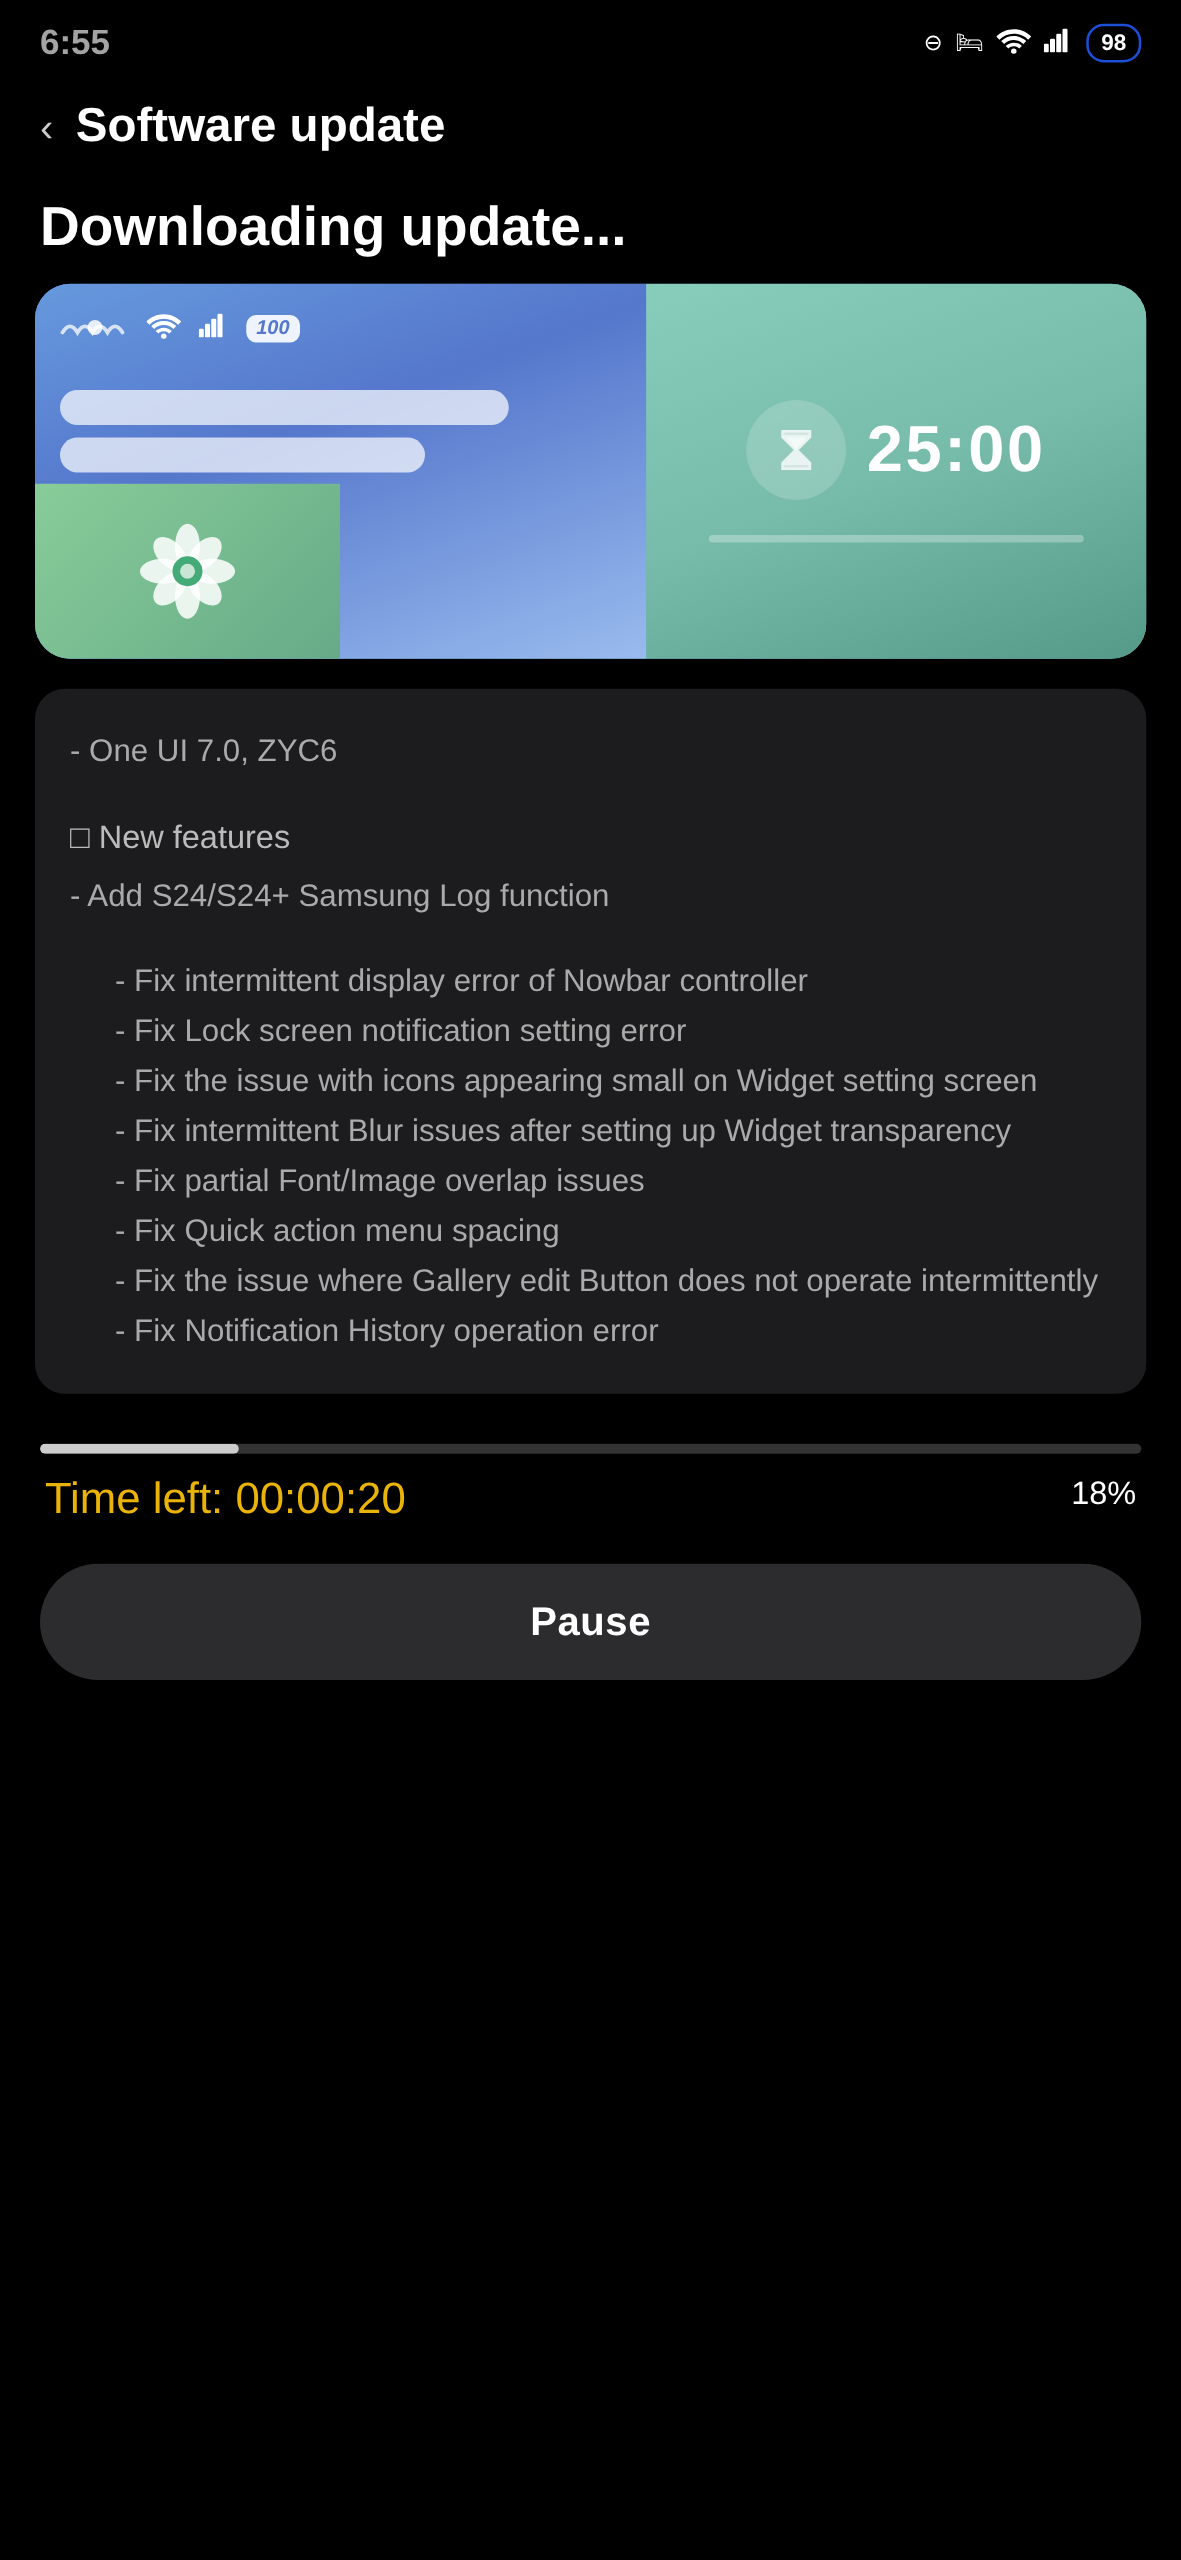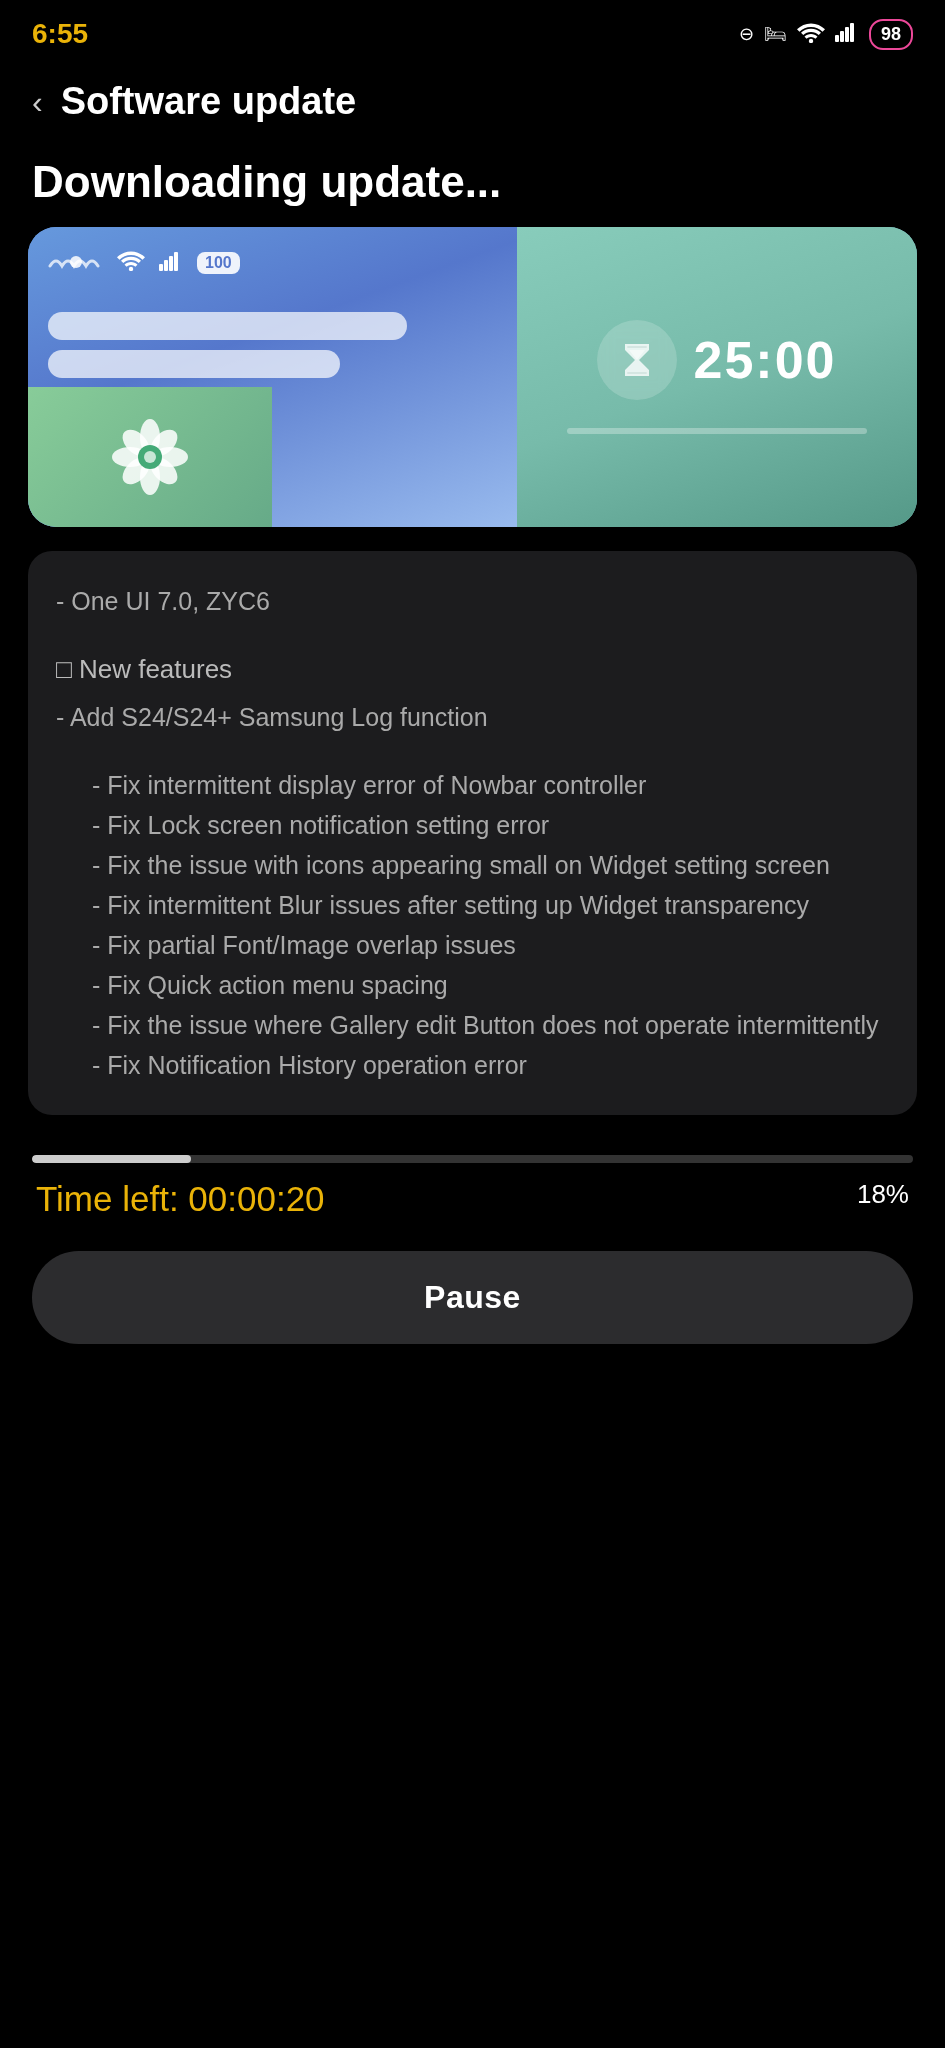--- a/index.html
+++ b/index.html
@@ -20,36 +20,36 @@
       display: flex;
       justify-content: space-between;
       align-items: center;
       padding: 18px 32px 10px 32px;
       height: 60px;
     }
 
     .status-time {
       font-size: 28px;
       font-weight: 700;
-      color: #eab308;
+      color: #a3a3a3;
     }
 
     .status-icons {
       display: flex;
       align-items: center;
       gap: 10px;
     }
 
     .status-icon-item {
       color: #fff;
       font-size: 18px;
     }
 
     .battery-badge {
-      border: 2px solid #ec4899;
+      border: 2px solid #1d4ed8;
       border-radius: 14px;
       padding: 3px 10px;
       font-size: 18px;
       font-weight: 600;
       color: #fff;
     }
 
     
     .header {
       display: flex;
@@ -91,20 +91,21 @@
     }
 
     .preview-left {
       flex: 1;
       background: linear-gradient(160deg, #6699dd 0%, #5577cc 40%, #99bbee 100%);
       display: flex;
       flex-direction: column;
       padding: 20px;
       gap: 14px;
       position: relative;
+      font-style: italic;
     }
 
     .preview-top-row {
       display: flex;
       align-items: center;
       gap: 14px;
     }
 
     .battery-preview {
       background: rgba(255,255,255,0.9);

